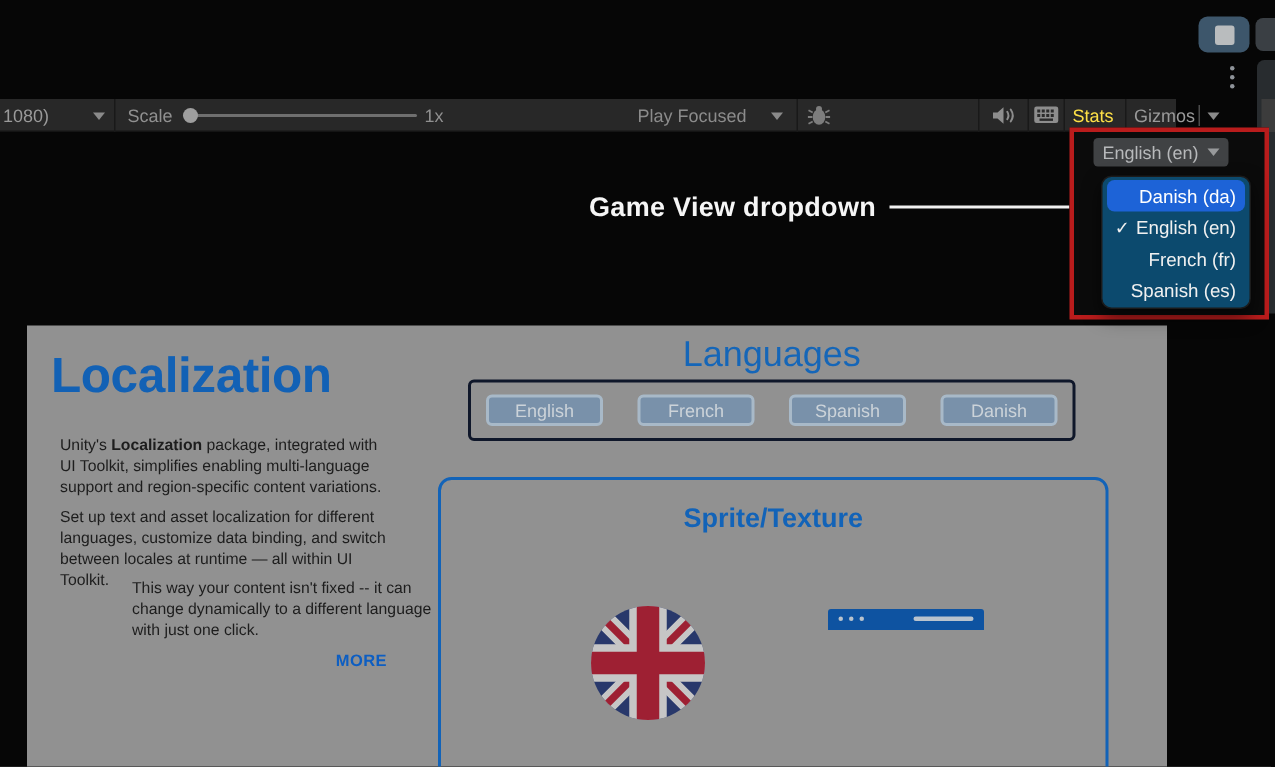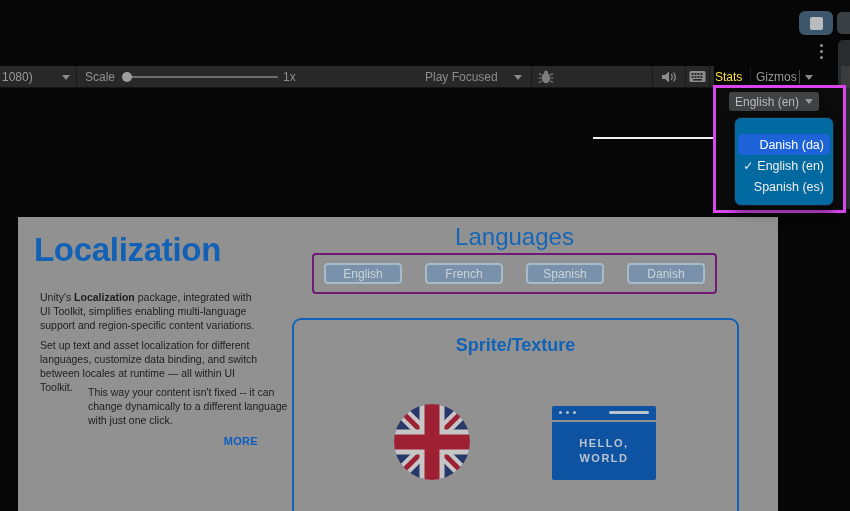--- a/index.html
+++ b/index.html
@@ -15,21 +15,21 @@
                  background:#3a3f44; border-radius:5px 0 0 5px; }
   .kebab { position:absolute; left:820px; top:44px; width:4px; }
   .kebab i { display:block; width:3px; height:3px; border-radius:50%; background:#8e9399; margin-bottom:3px; }
 
   
   .right-strip { position:absolute; left:838px; top:40px; width:12px; height:169px;
                  background:#282c2f; border-radius:5px 0 0 0; }
   .right-strip-toolbar { position:absolute; left:841px; top:66px; width:9px; height:22px; background:#3c3c3c; }
 
   
-  .toolbar { position:absolute; left:0; top:66px; width:714px; height:22px;
+  .toolbar { position:absolute; left:0; top:66px; width:784px; height:22px;
              background:#282828; border-bottom:1px solid #141414; font-size:12px; color:#909090; }
   .tb-text { position:absolute; top:4px; white-space:nowrap; }
   .res-label   { left:2px;   color:#9a9a9a; }
   .scale-label { left:85px; }
   .scale-value { left:283px; }
   .playfocus-label { left:425px; color:#8b8b8b; }
   .stats-label { left:715px; color:#fde047; }
   .gizmos-label{ left:756px; color:#9a9a9a; }
   .arrow-down { width:0; height:0; border-left:4px solid transparent; border-right:4px solid transparent;
                 border-top:5px solid #8a8a8a; position:absolute; top:9px; }
@@ -47,48 +47,48 @@
   .keyboard-icon { left:689px; }
 
   
   .annotation { position:absolute; left:0; top:126px; width:713px; height:24px;
                 display:flex; justify-content:flex-end; align-items:center; gap:9px; }
   .annotation-text { color:#f5f5f5; font-weight:bold; font-size:18px; letter-spacing:.2px; }
   .annotation-line { width:120px; height:2px; background:#f0f0f0; }
 
   
   .highlight-box { position:absolute; left:713px; top:85px; width:133px; height:128px;
-                   border:3px solid #d946ef; background:#0b0b0b; z-index:5; }
+                   border:3px solid #b91c1c; background:#0b0b0b; z-index:5; }
   .locale-btn { position:absolute; left:13px; top:4px; width:90px; height:19px; background:#404244;
                 border-radius:3px; display:flex; align-items:center; justify-content:center; gap:6px; }
   .locale-btn-label { color:#b7b9bb; font-size:12px; }
   .locale-btn .arrow-down { position:static; border-top-color:#97999b; }
   .locale-menu { position:absolute; left:18px; top:29px; width:100px; height:89px;
-                 background:#0369a1; border:1px solid #1b1b1b; border-radius:7px;
-                 box-shadow:0 5px 12px rgba(0,0,0,.6); padding-top:16px; }
+                 background:#0c4a6e; border:1px solid #1b1b1b; border-radius:7px;
+                 box-shadow:0 5px 12px rgba(0,0,0,.6); padding-top:2px; }
   .menu-item { height:21px; display:flex; align-items:center; justify-content:flex-end;
                padding-right:9px; gap:4px; color:#f0f0f0; font-size:12.5px; }
   .menu-item.highlighted { background:#1d63d7; border-radius:5px; margin:0 3px; padding-right:6px; color:#ffffff; }
   .menu-check { font-family:"DejaVu Sans", sans-serif; font-size:12px; }
 
   
   .game-page { position:absolute; left:18px; top:217px; width:760px; height:379px;
                background:#919191; overflow:hidden; }
   .page-title { position:absolute; left:16px; top:14px; font-size:33px; font-weight:bold;
                 color:#1261b5; letter-spacing:-.3px; }
   .page-para { position:absolute; left:22px; width:218px; font-size:10.5px; line-height:1.32; color:#1d1d1d; }
   .p1 { top:74px; } .p2 { top:122px; } .p3 { top:169px;margin-left:48px; }
   .page-para b { font-weight:bold; }
   .more-link { position:absolute; left:22px; top:218px; width:218px; text-align:right;
                font-size:11px; font-weight:bold; color:#0d5ec2; letter-spacing:.3px; }
 
   .languages-title { position:absolute; left:294px; top:6px; width:405px; text-align:center;
                      font-size:24px; color:#1566b8; }
   .languages-box { position:absolute; left:294px; top:36px; width:405px; height:41px;
-                   border:2px solid #701a75; border-radius:4px; display:flex; align-items:center;
+                   border:2px solid #0f172a; border-radius:4px; display:flex; align-items:center;
                    justify-content:space-between; padding:0 10px; }
   .lang-btn { width:78px; height:21px; background:#7991aa; border:2px solid #a8b9c8; border-radius:4px;
               color:#ccd3d9; font-size:12px; display:flex; align-items:center; justify-content:center; }
 
   .sprite-panel { position:absolute; left:274px; top:101px; width:447px; height:220px;
                   border:2px solid #1263b8; border-radius:9px; }
   .sprite-title { position:absolute; left:0; top:15px; width:100%; text-align:center;
                   font-size:18px; font-weight:bold; color:#1263b8; }
   .flag-wrap { position:absolute; left:100px; top:84px; width:76px; height:76px; }
   .browser-window { position:absolute; left:258px; top:86px; width:104px; height:74px; }
@@ -155,36 +155,41 @@
     <div class="divider d5"></div>
     <span class="tb-text stats-label">Stats</span>
     <div class="divider d6"></div>
     <span class="tb-text gizmos-label">Gizmos</span>
     <div class="divider d7"></div>
     <span class="arrow-down gizmos-arrow"></span>
   </div>
   <div class="right-strip-toolbar"></div>
 
   <div class="annotation">
+    <span class="annotation-text">Game View dropdown</span>
     <div class="annotation-line"></div>
   </div>
 
   <div class="highlight-box">
     <div class="locale-btn">
       <span class="locale-btn-label">English (en)</span>
       <span class="arrow-down"></span>
     </div>
     <div class="locale-menu">
       <div class="menu-item highlighted">
         <span class="menu-check"></span>
         <span>Danish (da)</span>
       </div>
       <div class="menu-item">
         <span class="menu-check">✓</span>
         <span>English (en)</span>
+      </div>
+      <div class="menu-item">
+        <span class="menu-check"></span>
+        <span>French (fr)</span>
       </div>
       <div class="menu-item">
         <span class="menu-check"></span>
         <span>Spanish (es)</span>
       </div>
     </div>
   </div>
 
   <div class="game-page">
     <div class="page-title">Localization</div>
@@ -222,21 +227,17 @@
       </div>
       <div class="browser-window">
         <div class="bw-header">
           <div class="bw-dots">
               <i></i>
               <i></i>
               <i></i>
             </div>
           <div class="bw-line"></div>
         </div>
-        <div class="bw-body">
-          <span>HELLO,</span>
-          <span>WORLD</span>
-        </div>
       </div>
     </div>
   </div>
 
 </div>
 
 </body></html>

